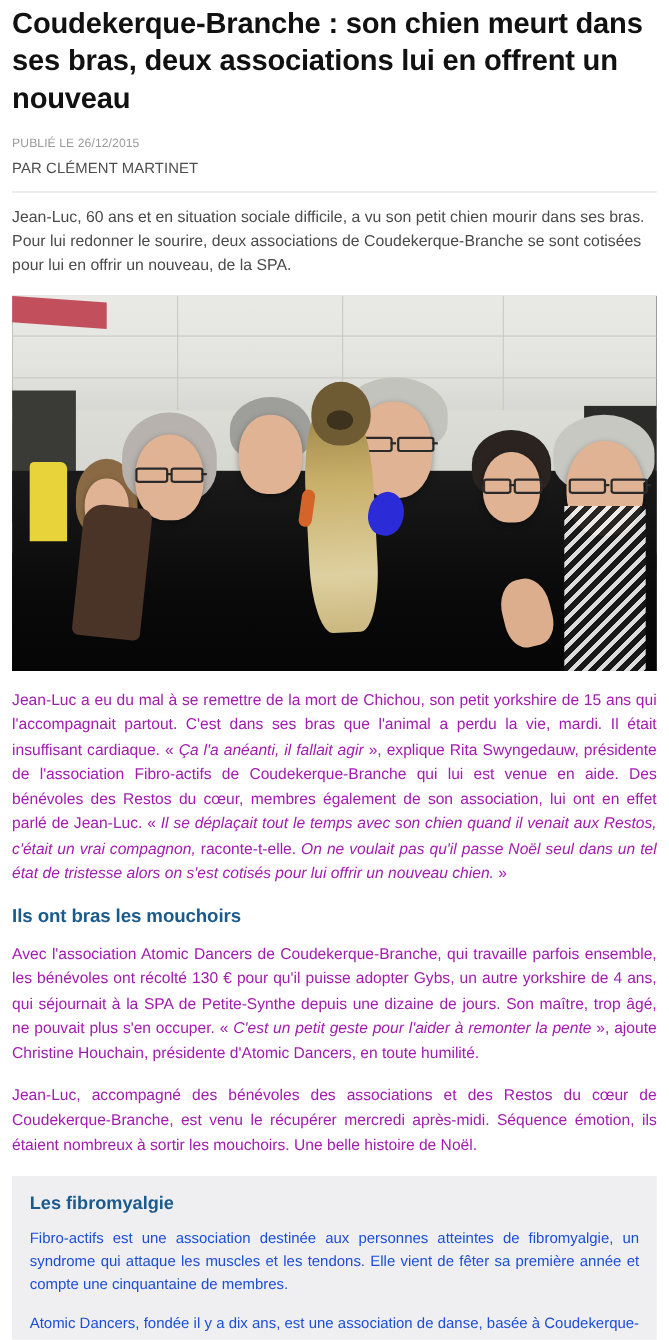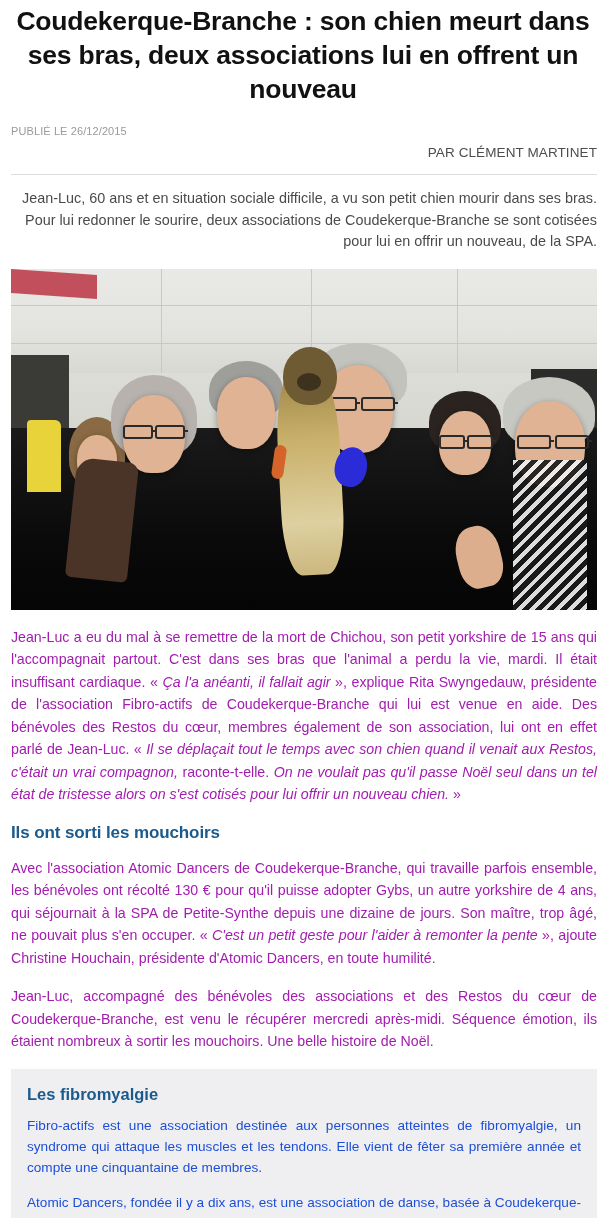--- a/index.html
+++ b/index.html
@@ -22,50 +22,48 @@
 
   
   .article-title {
     font-size: 26.5px;
     line-height: 34px;
     font-weight: bold;
     color: #111111;
     letter-spacing: -0.2px;
     margin: 4px 0 18px 0;
     padding: 0 2px 0 0;
-    text-align: center;
   }
   .meta-published {
     font-size: 11px;
     line-height: 15px;
     color: #9a9a9a;
     letter-spacing: 0.1px;
     margin-top: 9px;
   }
   .meta-author {
     font-size: 13.5px;
     line-height: 18px;
     color: #4d4d4d;
     letter-spacing: 0.1px;
     margin-top: 5px;
-    text-align: right;
   }
   .rule {
     border: 0;
     border-top: 1px solid #dcdcdc;
     margin: 12px 0 0 0;
   }
 
   
   .lede {
     font-size: 14.4px;
     line-height: 21.5px;
     color: #4a4a4a;
     margin: 13px 0 0 0;
-    text-align: right;
+    text-align: left;
   }
   .body-p {
     font-size: 14.2px;
     line-height: 22.5px;
     color: #a21caf;
     text-align: justify;
     margin: 0 0 16px 0;
   }
   .body-p.first { margin-top: 16px; }
   .body-p em, .quote { font-style: italic; }
@@ -294,21 +292,21 @@
       <div class="ph-bluemitt"></div>
 
       <div class="ph-scarf-dots"></div>
       <div class="ph-scarf-zig"></div>
       <div class="ph-hand"></div>
     </div>
   </div>
 
   <p class="body-p first"><span>Jean-Luc a eu du mal à se remettre de la mort de Chichou, son petit yorkshire de 15 ans qui l'accompagnait partout. C'est dans ses bras que l'animal a perdu la vie, mardi. Il était insuffisant cardiaque. « </span><em>Ça l'a anéanti, il fallait agir</em><span> », explique Rita Swyngedauw, présidente de l'association Fibro-actifs de Coudekerque-Branche qui lui est venue en aide. Des bénévoles des Restos du cœur, membres également de son association, lui ont en effet parlé de Jean-Luc. « </span><em>Il se déplaçait tout le temps avec son chien quand il venait aux Restos, c'était un vrai compagnon,</em><span> raconte-t-elle. </span><em>On ne voulait pas qu'il passe Noël seul dans un tel état de tristesse alors on s'est cotisés pour lui offrir un nouveau chien.</em><span> »</span></p>
 
-  <h2 class="subhead">Ils ont sorti les mouchoirs</h2>
+  <h2 class="subhead">Ils ont bras les mouchoirs</h2>
 
   <p class="body-p"><span>Avec l'association Atomic Dancers de Coudekerque-Branche, qui travaille parfois ensemble, les bénévoles ont récolté 130 € pour qu'il puisse adopter Gybs, un autre yorkshire de 4 ans, qui séjournait à la SPA de Petite-Synthe depuis une dizaine de jours. Son maître, trop âgé, ne pouvait plus s'en occuper. « </span><em>C'est un petit geste pour l'aider à remonter la pente</em><span> », ajoute Christine Houchain, présidente d'Atomic Dancers, en toute humilité.</span></p>
 
   <p class="body-p"><span>Jean-Luc, accompagné des bénévoles des associations et des Restos du cœur de Coudekerque-Branche, est venu le récupérer mercredi après-midi. Séquence émotion, ils étaient nombreux à sortir les mouchoirs. Une belle histoire de Noël.</span></p>
 
   <div class="infobox">
     <div class="infobox-title">Les fibromyalgie</div>
     <p class="infobox-p">Fibro-actifs est une association destinée aux personnes atteintes de fibromyalgie, un syndrome qui attaque les muscles et les tendons. Elle vient de fêter sa première année et compte une cinquantaine de membres.</p>
     <p class="infobox-p">Atomic Dancers, fondée il y a dix ans, est une association de danse, basée à Coudekerque-Branche également, regroupant près de quarante bénévoles.</p>
 

